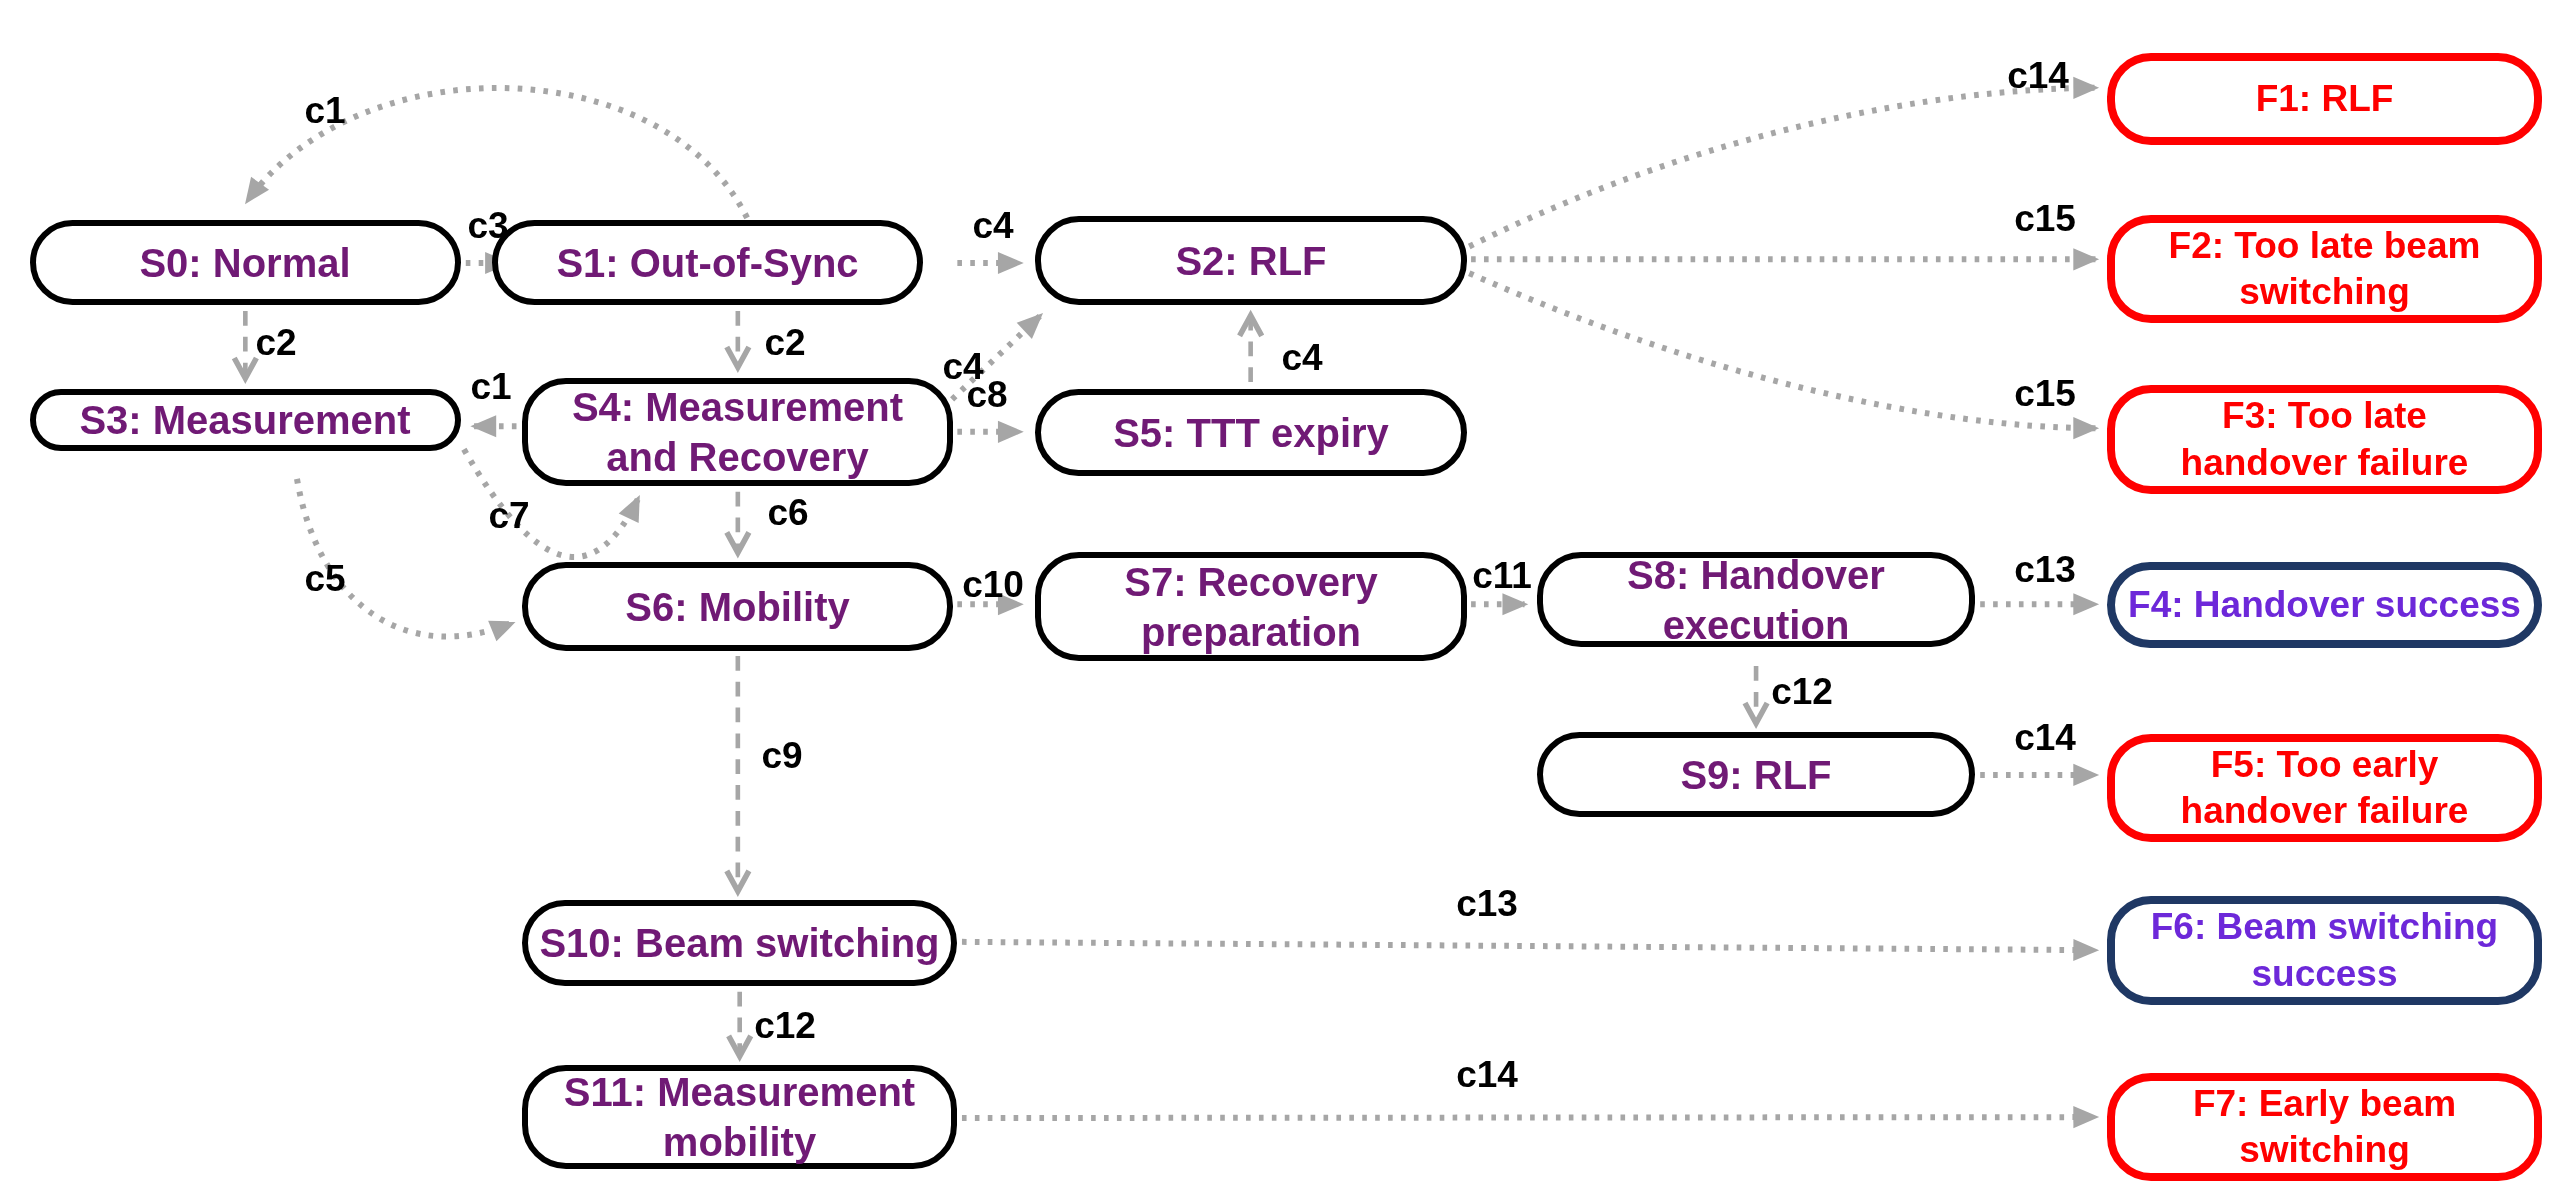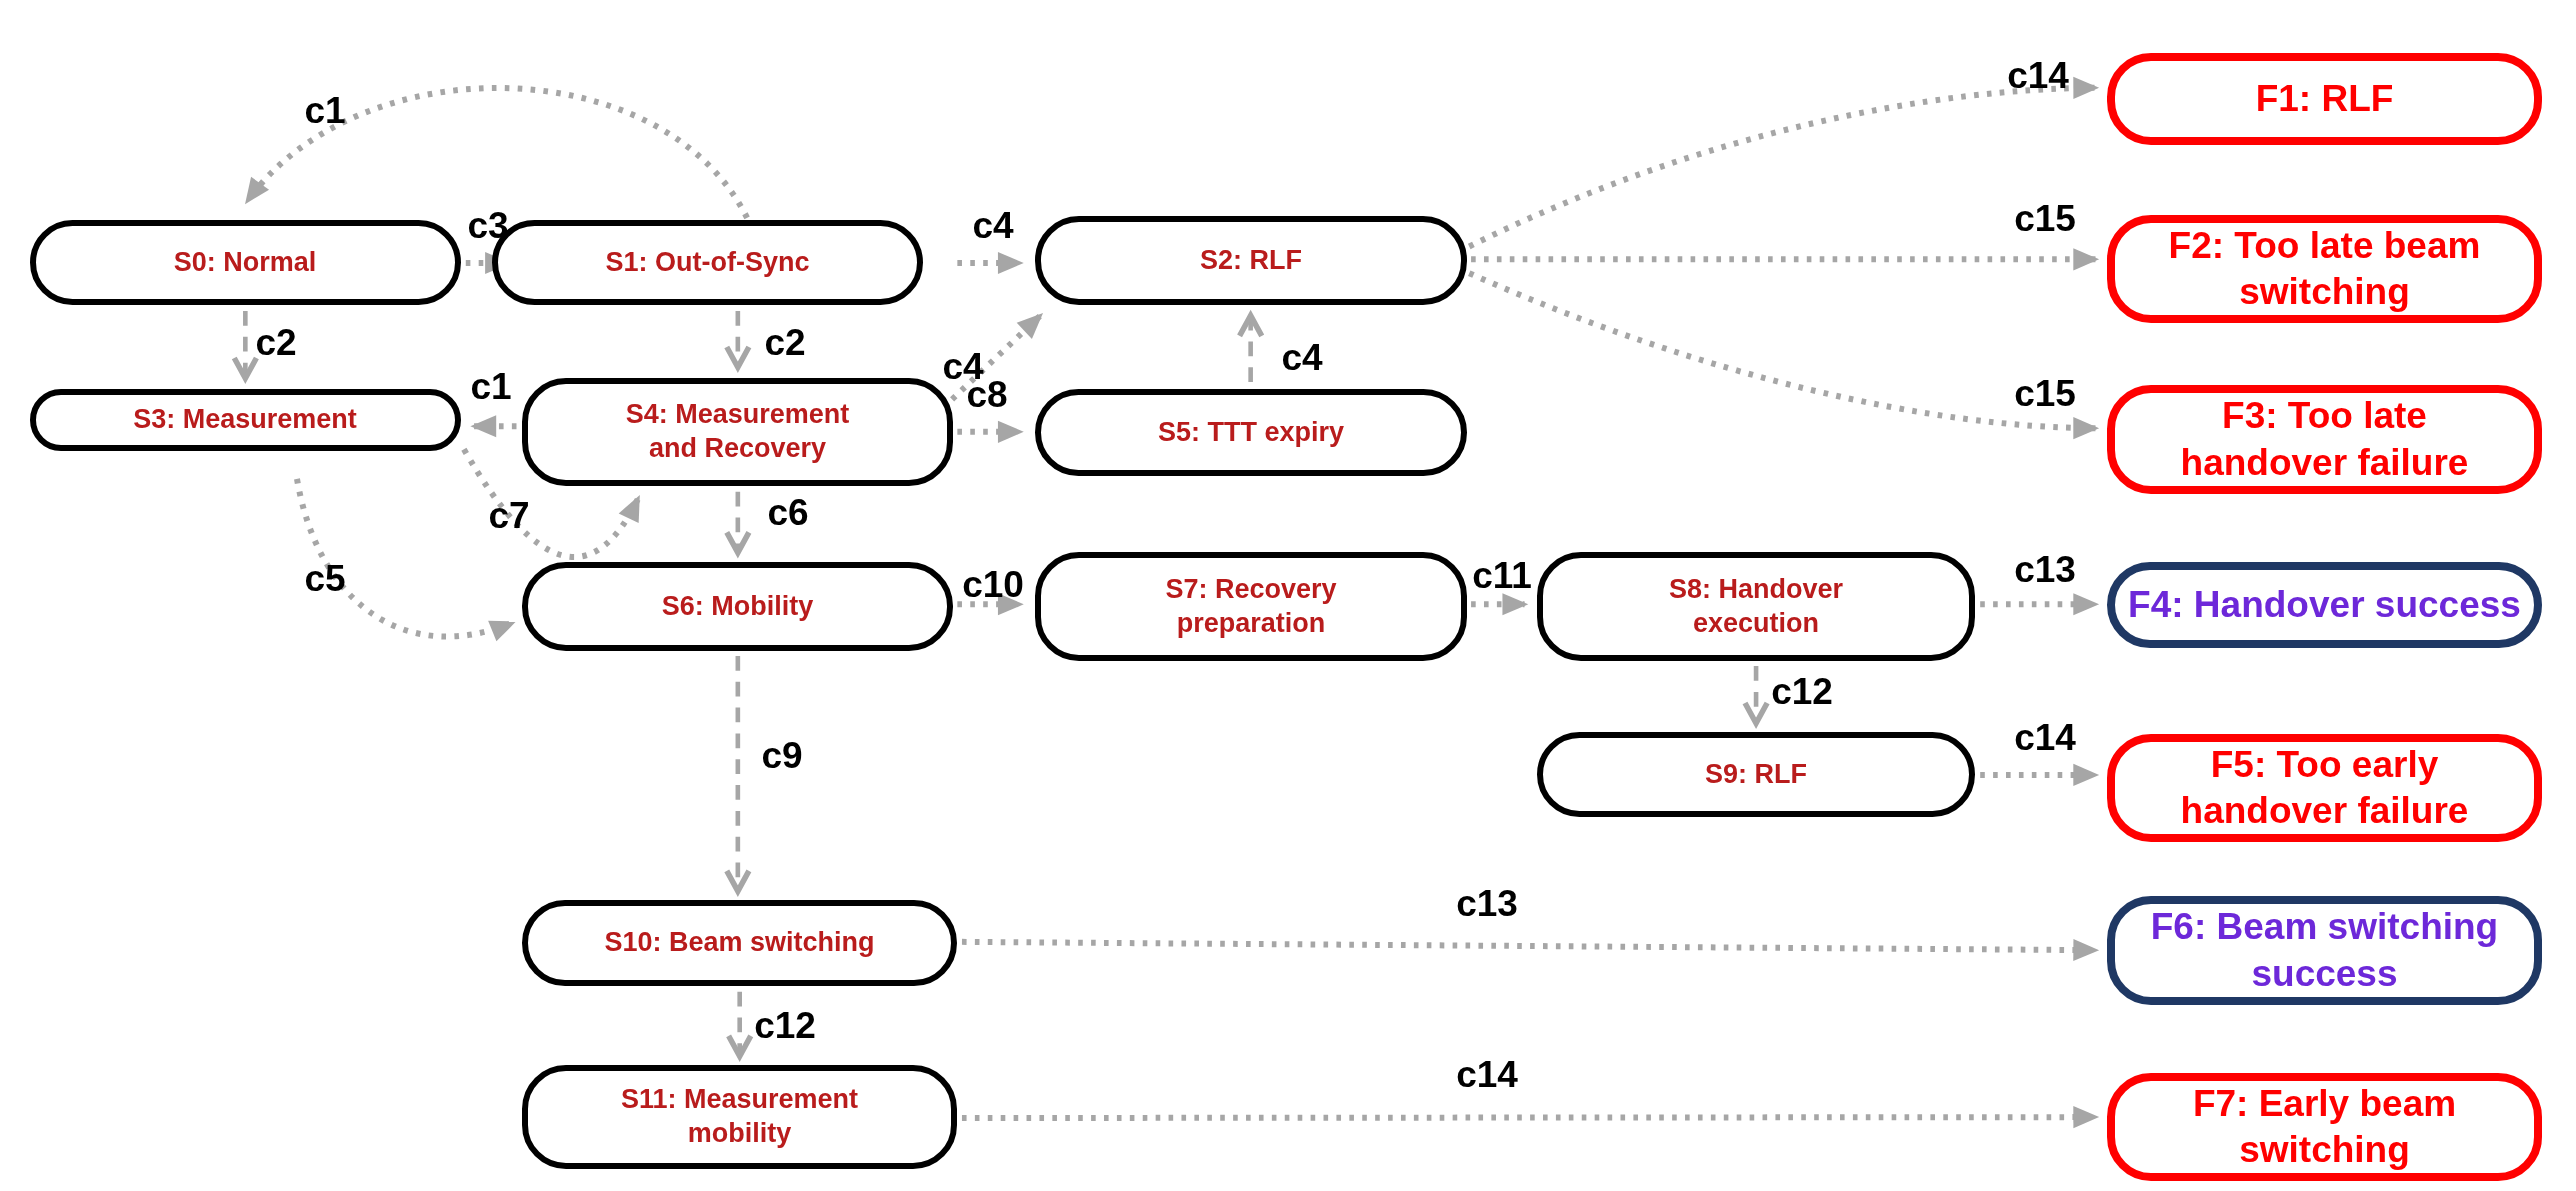--- a/index.html
+++ b/index.html
@@ -35,21 +35,21 @@
     align-items: center;
     justify-content: center;
     text-align: center;
     background: #ffffff;
     border-radius: 44px;
     font-weight: bold;
     white-space: pre-line;
     line-height: 1.25;
     padding: 0 9.2px;
   }
-  .state   { border: 6.5px solid #000000; color: #b91c1c; font-size: 27px; }
+  .state   { border: 6.5px solid #000000; color: #701a75; font-size: 40px; }
   .failure { border: 8.3px solid #ff0000; color: #ff0000; font-size: 37px; margin-top: 11px; }
   .success { border: 8.3px solid #1f3864; color: #6d28d9; font-size: 37px; }
   .edge-label {
     position: absolute;
     transform: translate(-50%, -50%);
     font-weight: bold;
     font-size: 37px;
     color: #000000;
     white-space: nowrap;
   }
@@ -98,21 +98,21 @@
   <div class="node state" style="left:29.5px;   top:220px;  width:431px; height:85px">S0: Normal</div>
   <div class="node state" style="left:492px;  top:220px;  width:431px; height:85px">S1: Out-of-Sync</div>
   <div class="node state" style="left:1035px; top:216px;  width:432px; height:89px">S2: RLF</div>
   <div class="node state" style="left:29.5px;   top:389px;  width:431px; height:62px">S3: Measurement</div>
   <div class="node state" style="left:522px;  top:378px;  width:431px; height:108px">S4: Measurement
 and Recovery</div>
   <div class="node state" style="left:1035px; top:389px;  width:432px; height:87px">S5: TTT expiry</div>
   <div class="node state" style="left:522px;  top:562px;  width:431px; height:89px">S6: Mobility</div>
   <div class="node state" style="left:1035px; top:552px;  width:432px; height:109px">S7: Recovery
 preparation</div>
-  <div class="node state" style="left:1537px; top:552px;  width:438px; height:109px">S8: Handover
+  <div class="node state" style="left:1537px; top:552px;  width:438px; height:95px">S8: Handover
 execution</div>
   <div class="node state" style="left:1537px; top:732px;  width:438px; height:85px">S9: RLF</div>
   <div class="node state" style="left:522px;  top:900px;  width:435px; height:86px">S10: Beam switching</div>
   <div class="node state" style="left:522px;  top:1065px; width:435px; height:104px">S11: Measurement
 mobility</div>
 
   <div class="node failure" style="left:2107px; top:42px;   width:435px; height:92px">F1: RLF</div>
   <div class="node failure" style="left:2107px; top:204px;  width:435px; height:108px">F2: Too late beam
 switching</div>
   <div class="node failure" style="left:2107px; top:374px;  width:435px; height:109px">F3: Too late

